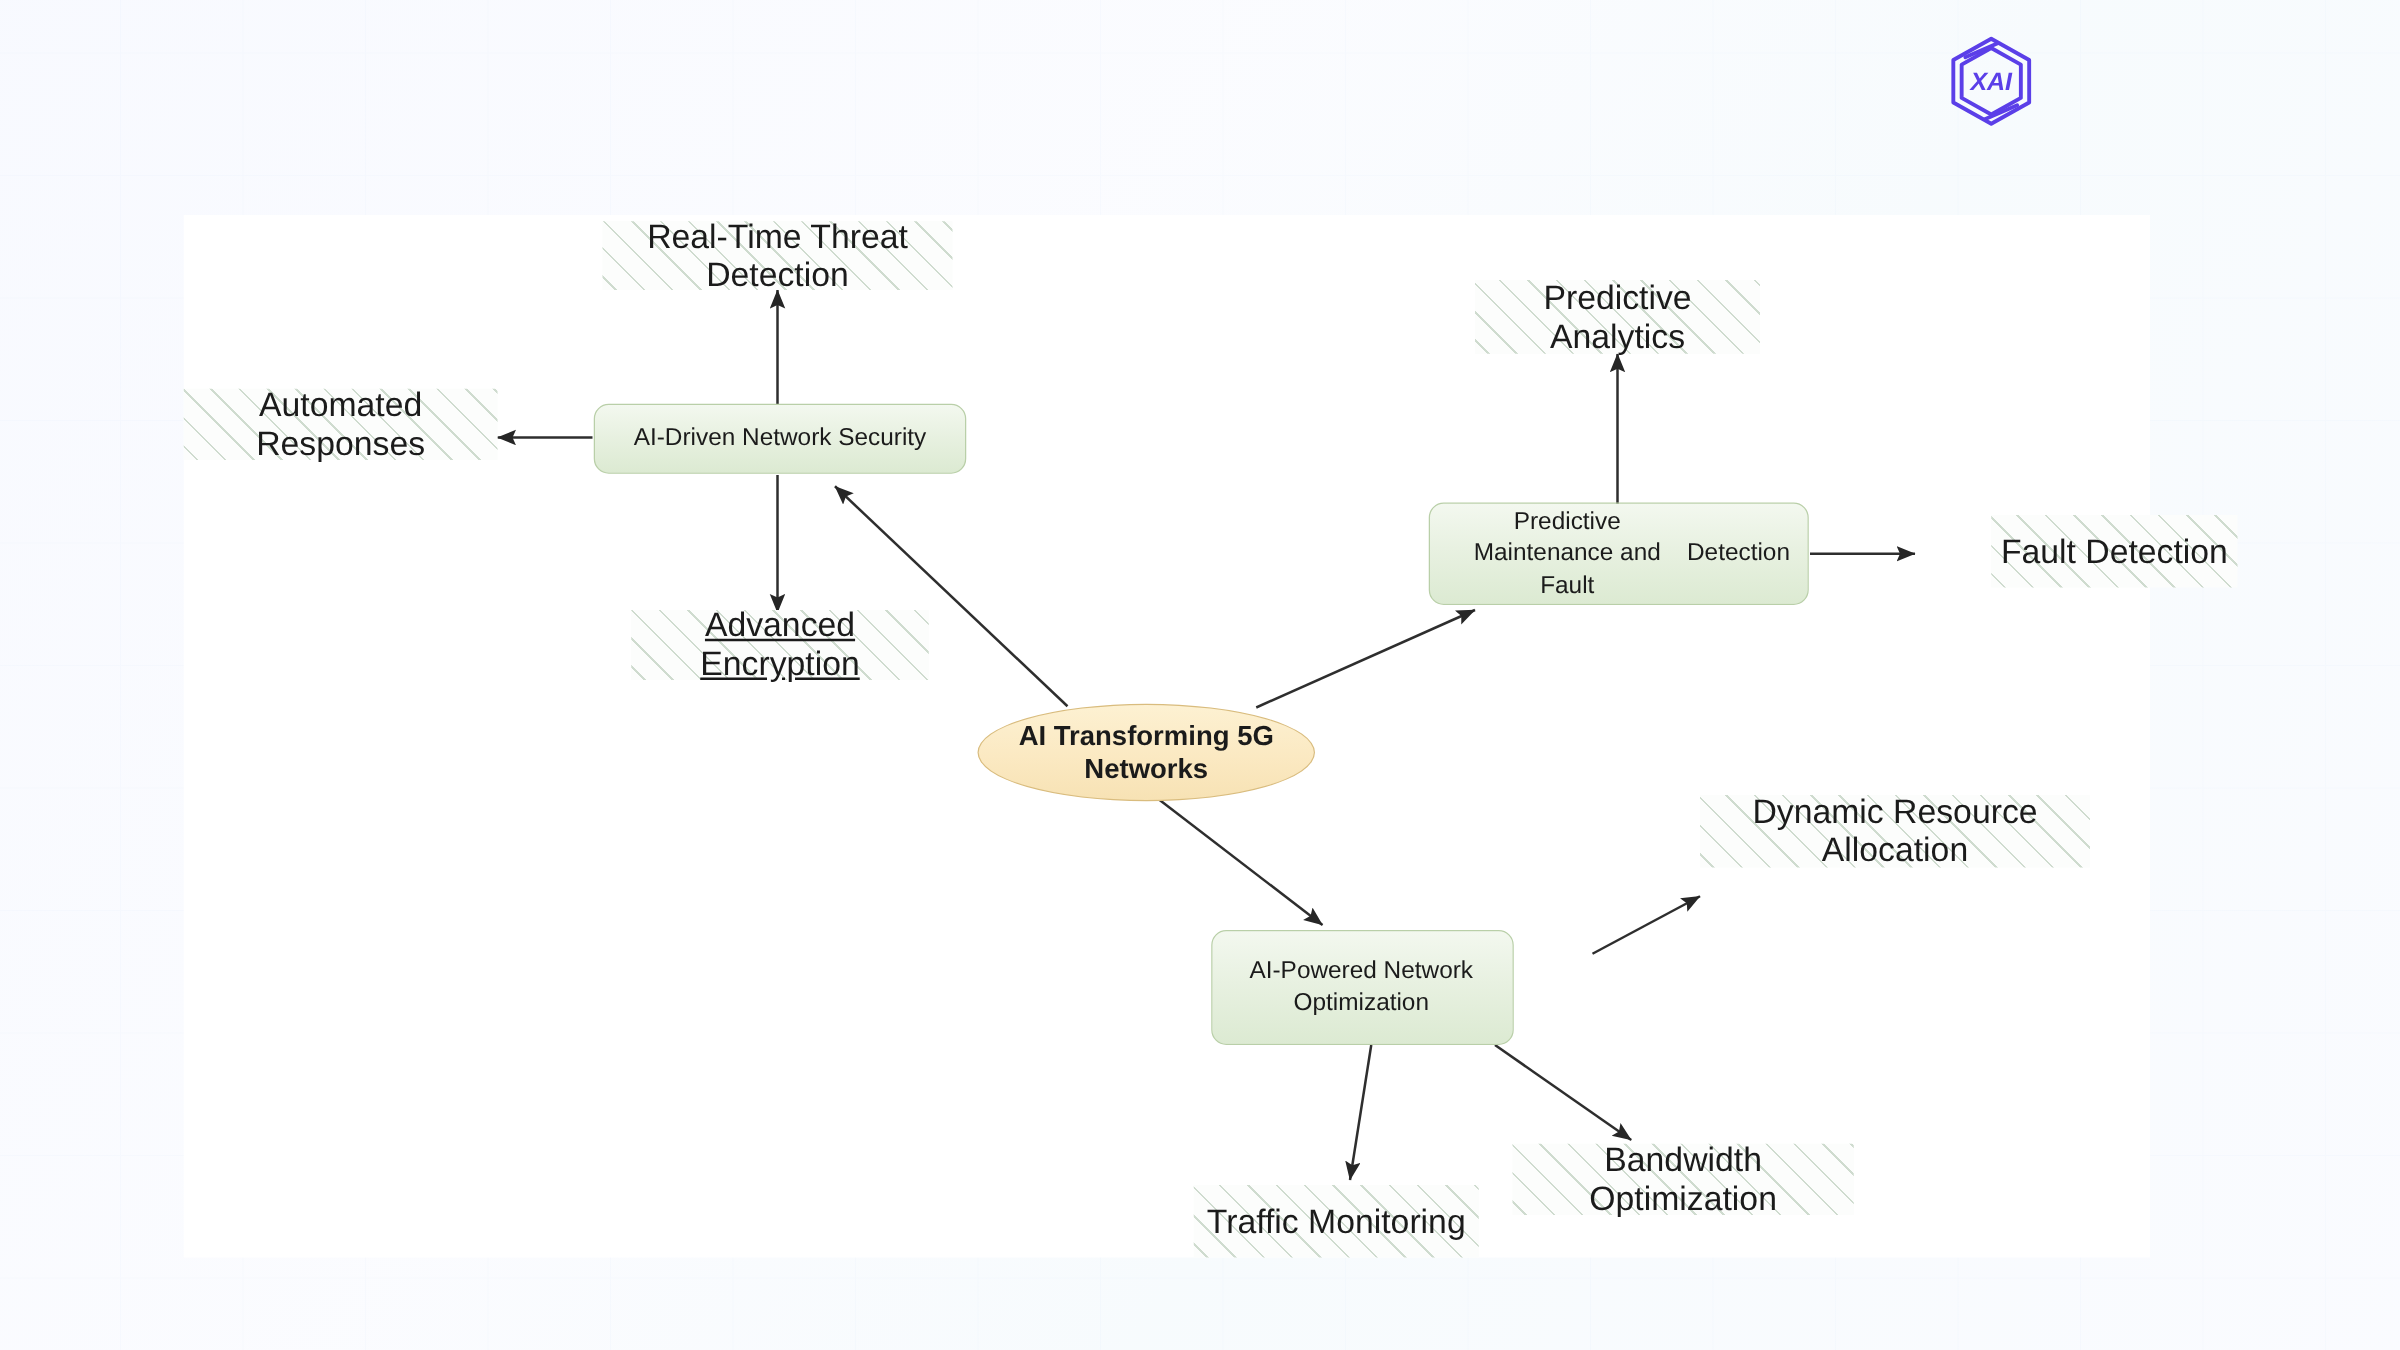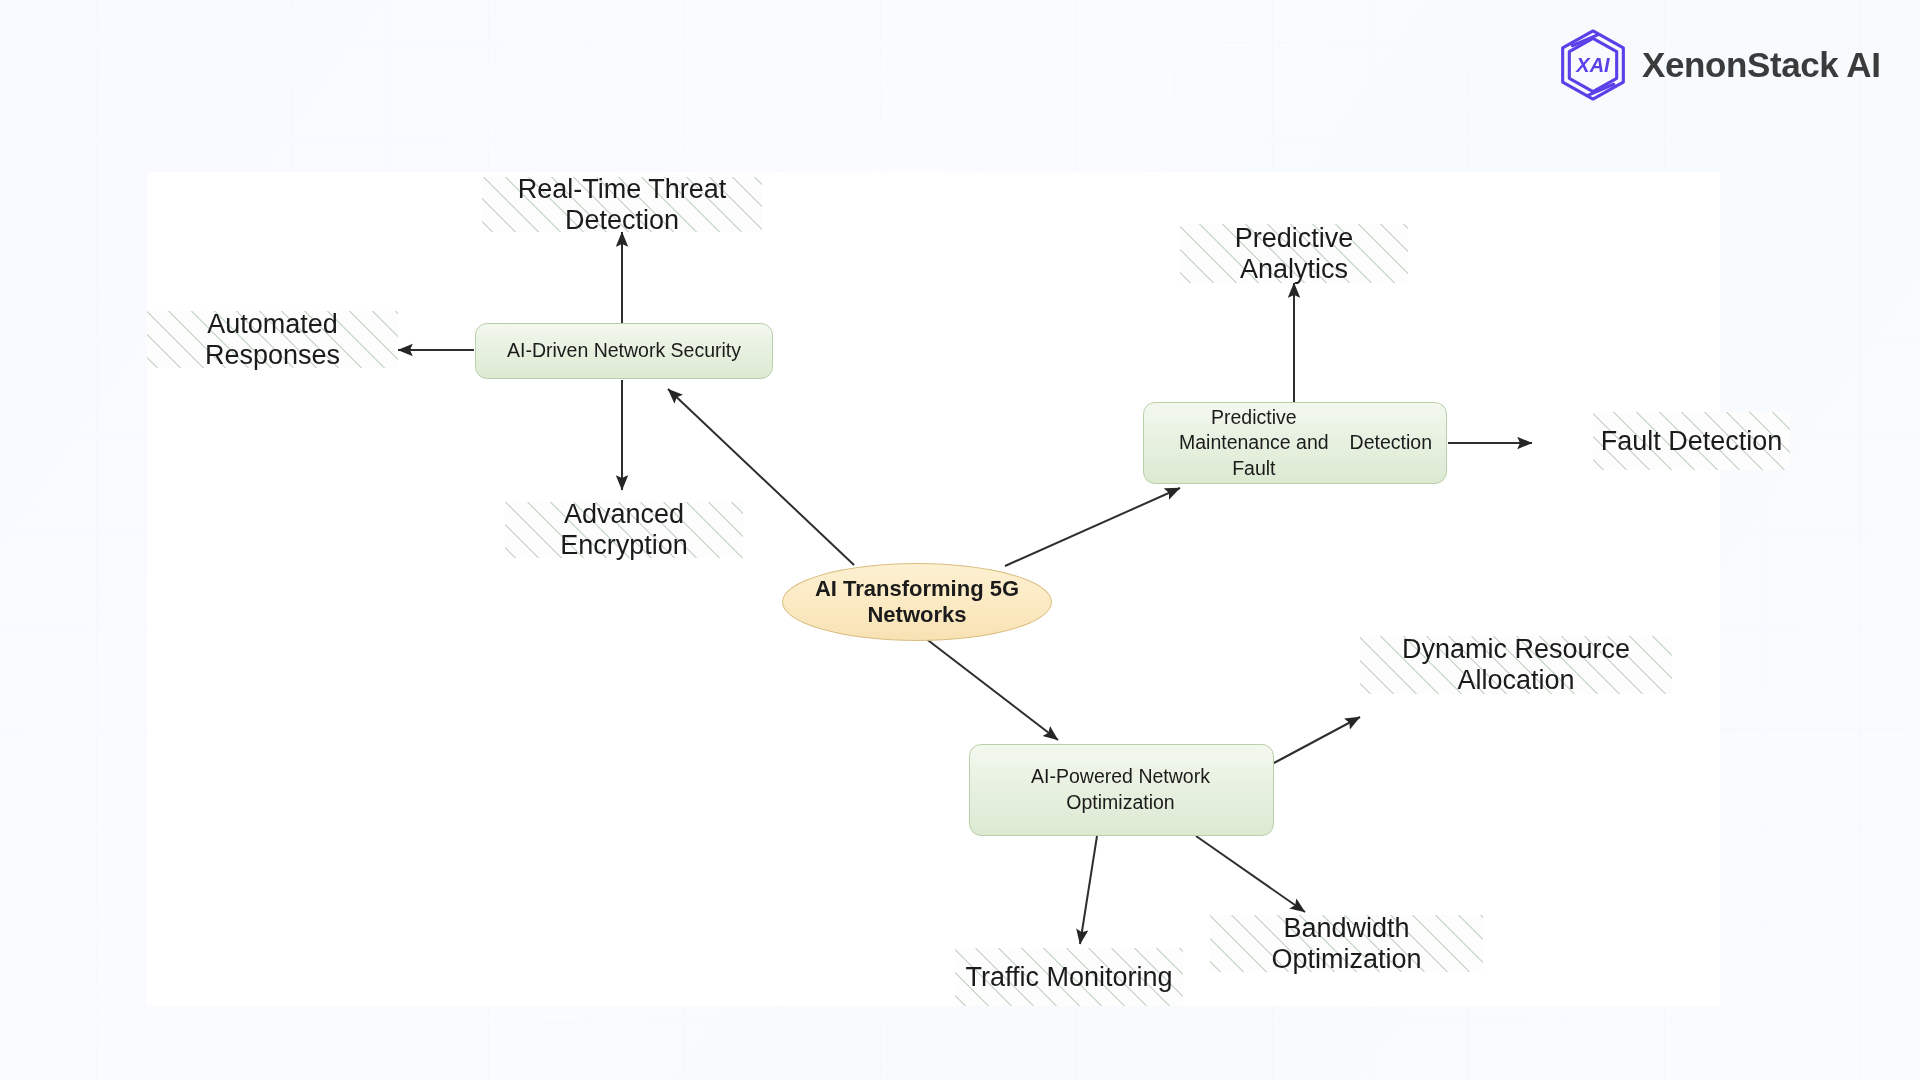--- a/index.html
+++ b/index.html
@@ -139,21 +139,20 @@
     <g fill="none" stroke="#5b3fe8" stroke-width="4.2" stroke-linejoin="round">
       <polygon points="50,4 91,27 91,73 50,96 9,73 9,27"></polygon>
       <polygon points="50,14 82,32 82,68 50,86 18,68 18,32"></polygon>
     </g>
     <g stroke="#5b3fe8" stroke-width="4.2" fill="none" stroke-linecap="round">
       <line x1="22" y1="24" x2="57" y2="9"></line>
       <line x1="78" y1="76" x2="43" y2="91"></line>
     </g>
     <text x="50" y="59" text-anchor="middle" font-family="'Liberation Sans', sans-serif" font-size="27" font-weight="bold" font-style="italic" fill="#5b3fe8">XAI</text>
   </svg>
-  <span class="brand-text">XenonStack AI</span>
 </div>
 
 <svg id="edges">
   <defs>
     <marker id="arrowhead" markerWidth="9" markerHeight="9" refX="7.4" refY="3.1" orient="auto" markerUnits="strokeWidth">
       <path d="M0,0 L7.6,3.1 L0,6.2 L1.4,3.1 z" fill="#262626"></path>
     </marker>
   </defs>
 
   <line x1="854" y1="565" x2="668" y2="389" stroke="#2e2e2e" stroke-width="2" marker-end="url(#arrowhead)"></line>
@@ -178,33 +177,33 @@
 
 <div class="node node-branch" style="left:475px; top:323px; width:298px; height:56px;">
   <span>AI-Driven Network Security</span>
 </div>
 
 <div class="node node-branch" style="left:1143px; top:402px; width:304px; height:82px; flex-direction:row; line-height:1.3;">
   <span>Predictive Maintenance and Fault</span>
   <span>Detection</span>
 </div>
 
-<div class="node node-branch" style="left:969px; top:744px; width:305px; height:92px;padding-left:12px;">
+<div class="node node-branch" style="left:969px; top:744px; width:242px; height:92px;padding-left:12px;">
   <span>AI-Powered Network Optimization</span>
 </div>
 
 <div class="node node-leaf" style="left:482px; top:177px; width:280px; height:55px;">
   <span>Real-Time Threat Detection</span>
 </div>
 
 <div class="node node-leaf" style="left:147px; top:311px; width:251px; height:57px;">
   <span>Automated Responses</span>
 </div>
 
-<div class="node node-leaf" style="left:505px; top:502px; width:238px; height:56px;">
+<div class="node node-leaf" style="left:505px; top:488px; width:238px; height:56px;text-decoration:underline;">
   <span>Advanced Encryption</span>
 </div>
 
 <div class="node node-leaf" style="left:1180px; top:224px; width:228px; height:59px;">
   <span>Predictive Analytics</span>
 </div>
 
 <div class="node node-leaf" style="left:1593px; top:412px; width:197px; height:58px;">
   <span>Fault Detection</span>
 </div>

